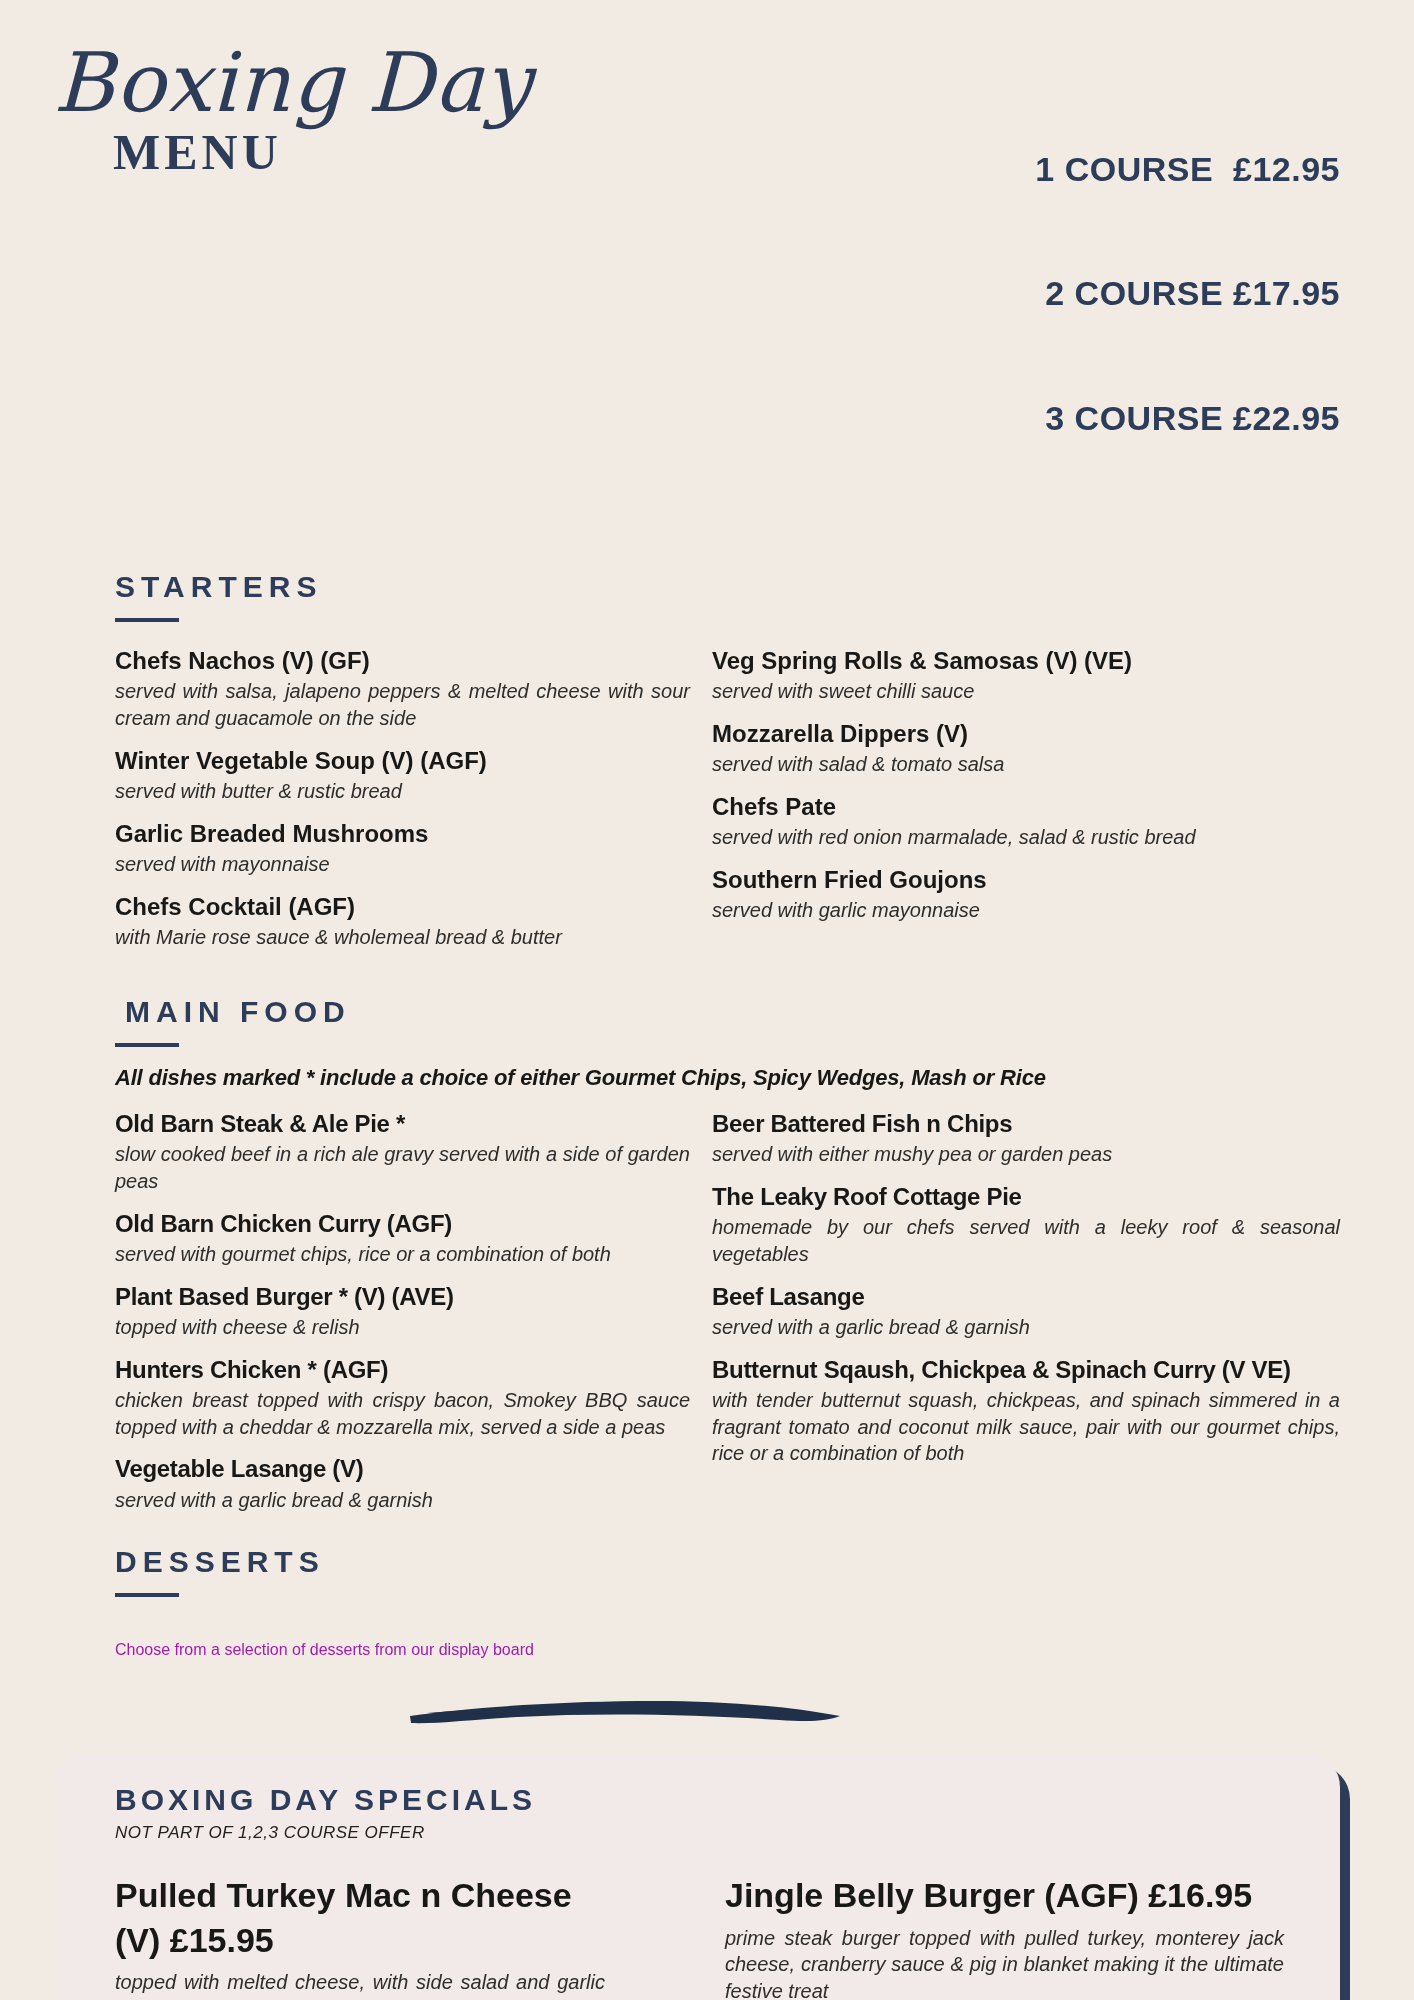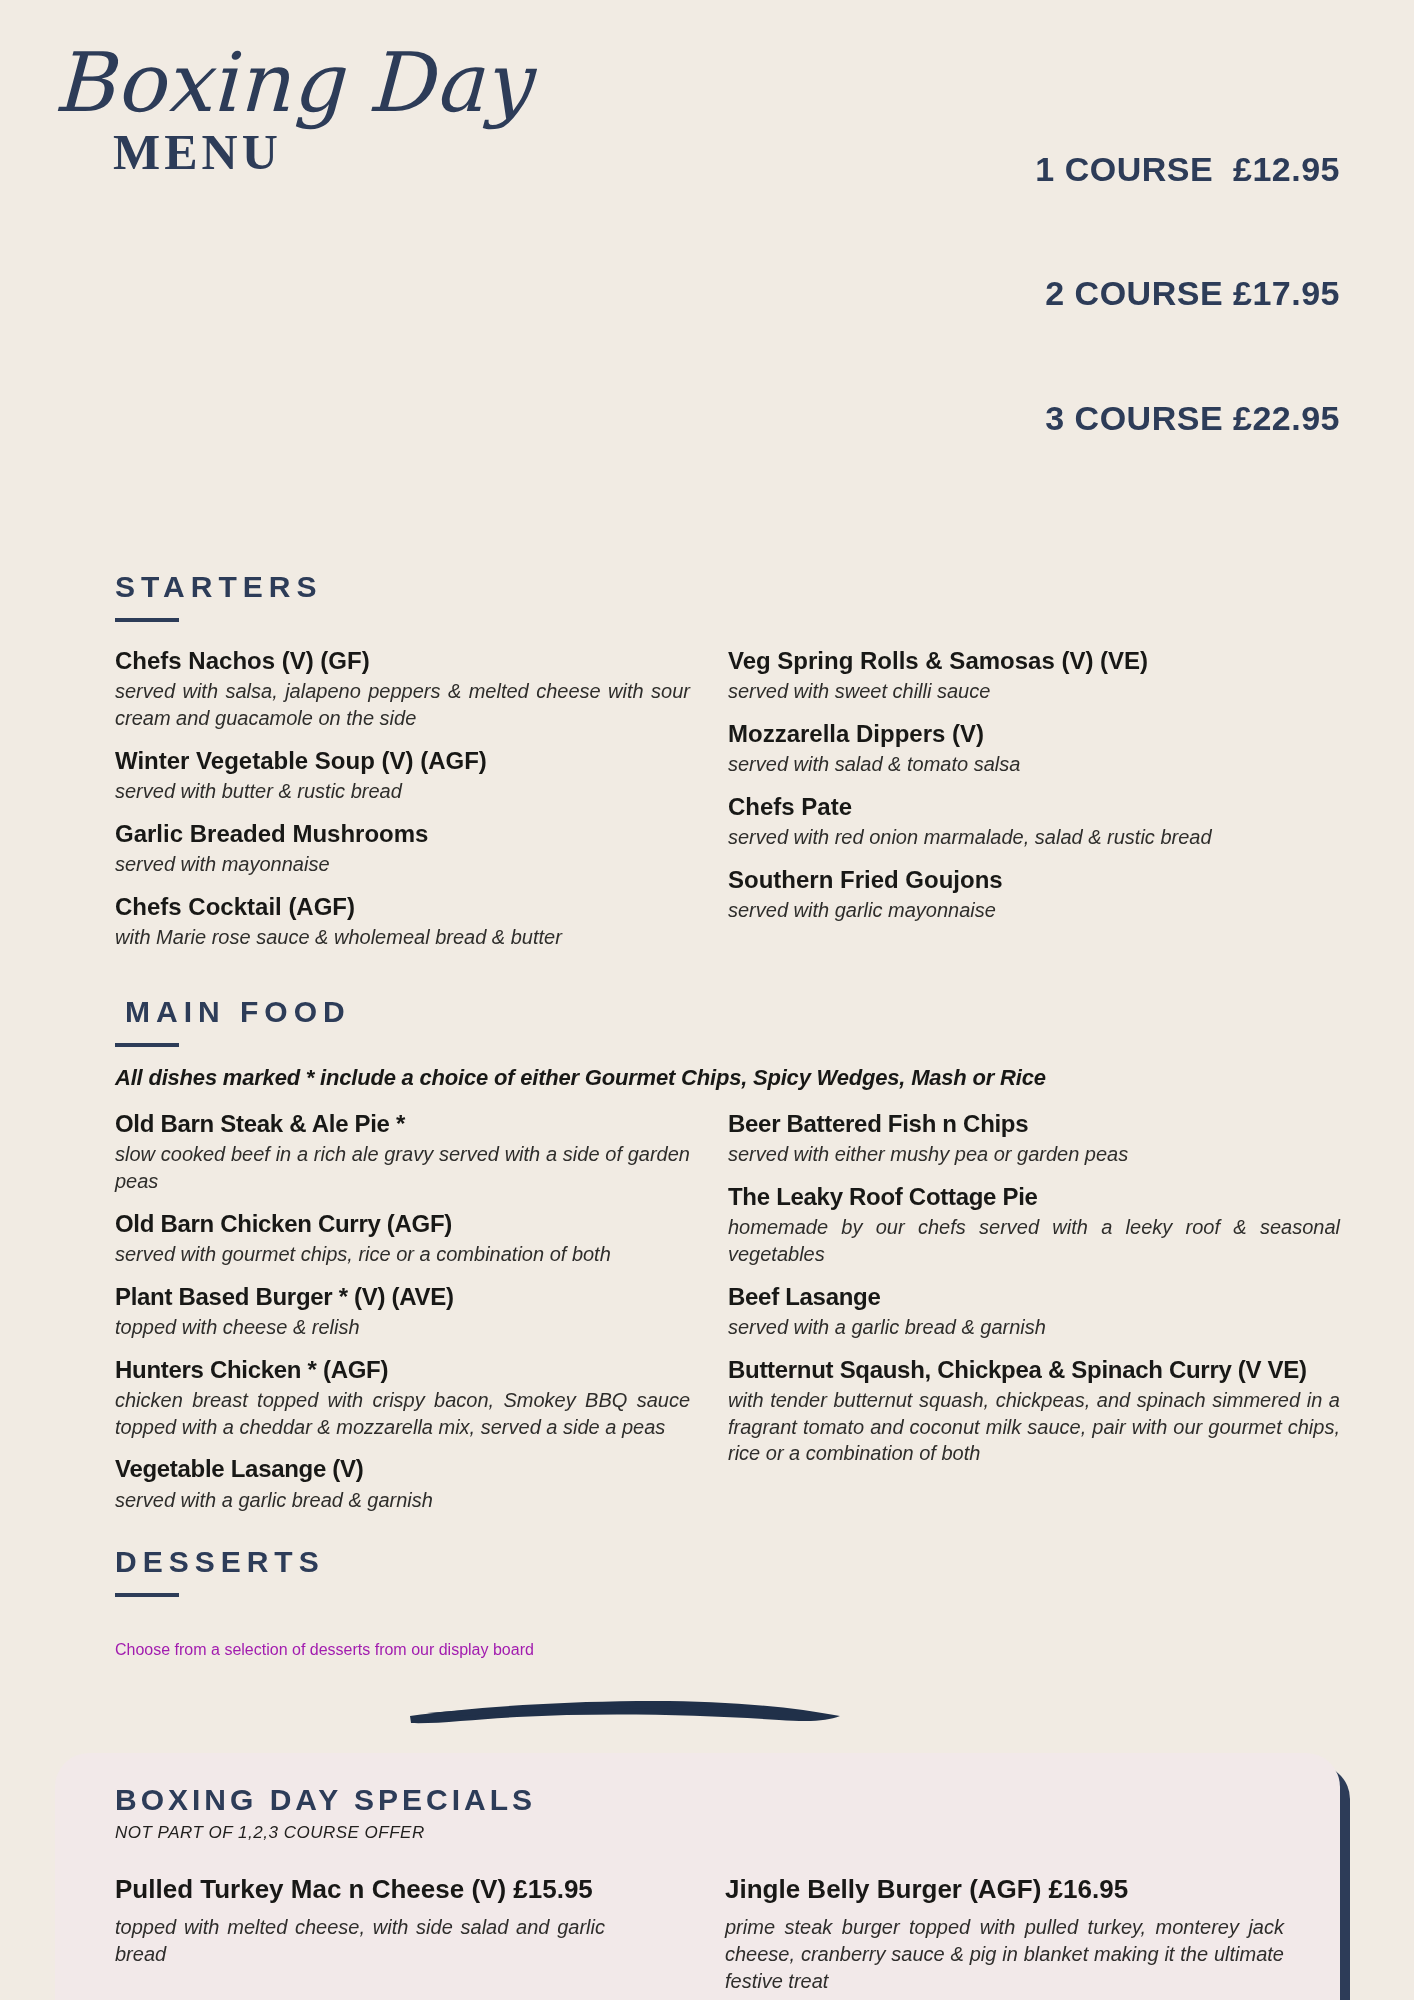--- a/index.html
+++ b/index.html
@@ -35,21 +35,21 @@
     font-weight:bold;font-size:34px;line-height:1.22;
     letter-spacing:.5px;color:var(--accent);white-space:pre;
   }
   
   .section{margin-left:60px}
   .sec-title{
     font-size:30px;font-weight:bold;letter-spacing:6px;
     color:var(--accent);line-height:1;
   }
   .rule{width:64px;height:4px;background:var(--accent);margin-top:16px}
-  .cols{display:grid;grid-template-columns:575px 1fr;column-gap:38px;margin-top:10px}
+  .cols{display:grid;grid-template-columns:575px 1fr;column-gap:22px;margin-top:10px}
   .menu-item{margin-top:13px}
   .item-name{
     font-size:24px;font-weight:bold;color:#181816;line-height:1.3;
   }
   .item-desc{
     font-size:20px;font-style:italic;color:var(--text-desc);
     line-height:1.34;text-align:justify;margin-top:2px;
   }
   .starters{margin-top:50px}
   .mains{margin-top:46px}
@@ -71,21 +71,21 @@
     box-shadow:10px 12px 0 0 var(--accent);
     padding:32px 56px 64px 60px;
   }
   .specials-card .sec-title{letter-spacing:4px}
   .specials-sub{
     font-style:italic;font-size:17px;letter-spacing:.5px;
     margin-top:8px;color:#22211f;
   }
   .specials-card .cols{grid-template-columns:490px 1fr;column-gap:120px;margin-top:4px}
   .specials-card .menu-item{margin-top:26px}
-  .specials-card .item-name{font-size:26px}
+  .specials-card .item-name{font-size:34px}
   .specials-card .item-desc{margin-top:7px}
 </style>
 </head>
 <body>
 
 <div class="page">
 
   <header>
     <div>
       <div class="script-title">Boxing Day</div>

